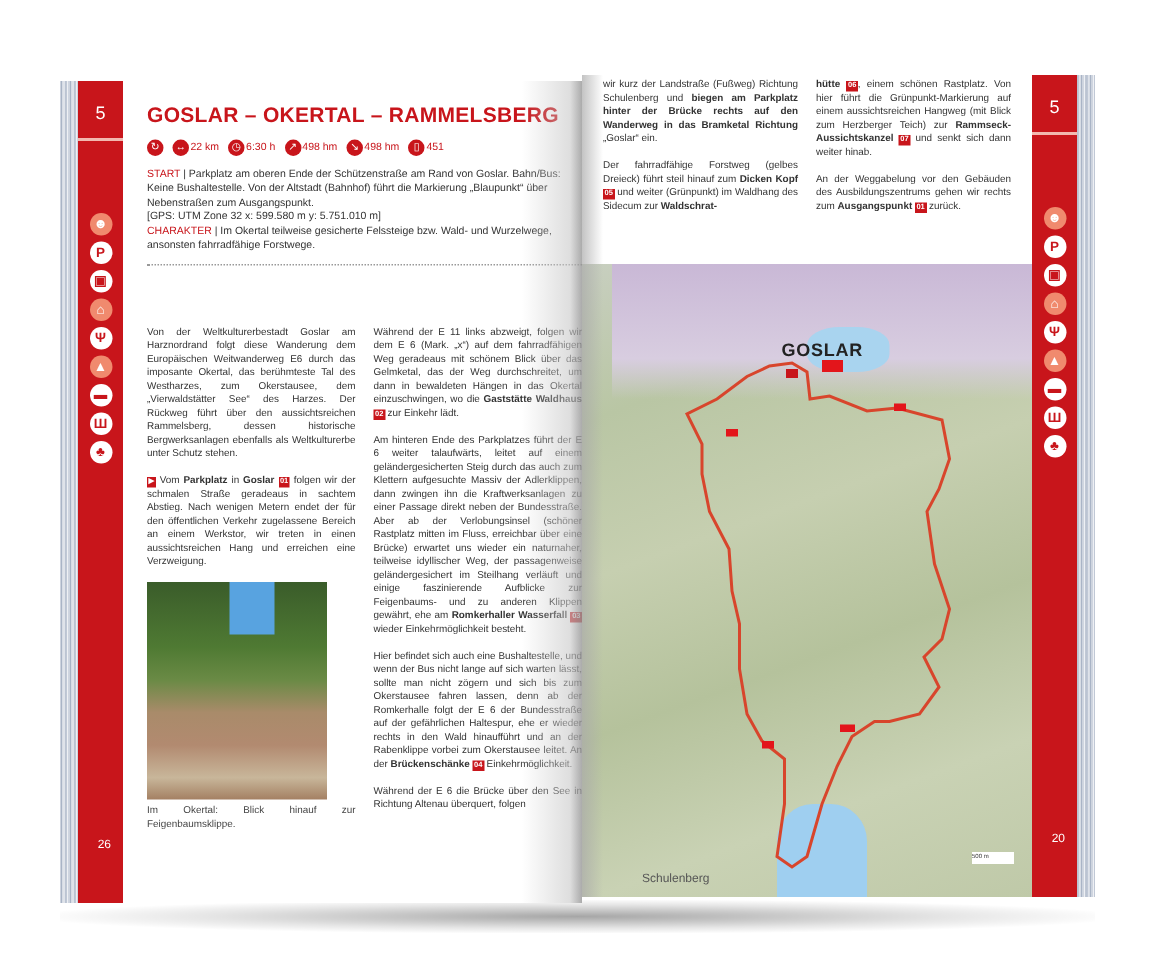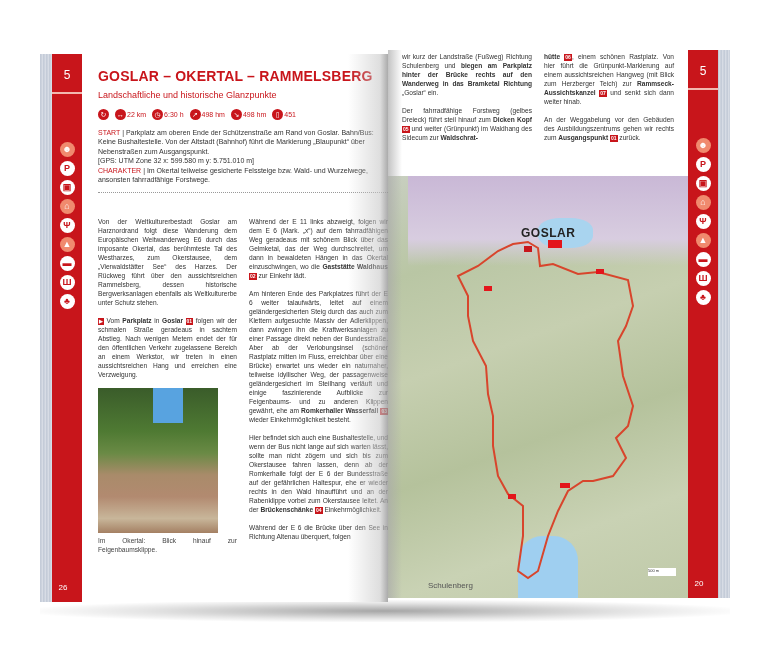--- a/index.html
+++ b/index.html
@@ -13,21 +13,21 @@
   .page.right{left:348px;width:330px;}
   .gutter-left{position:absolute;right:0;top:0;width:40px;height:100%;background:linear-gradient(90deg,rgba(255,255,255,0) 0%,rgba(200,200,200,0.6) 80%,rgba(150,150,150,0.8) 100%);}
   .gutter-right{position:absolute;left:0;top:0;width:14px;height:100%;background:linear-gradient(90deg,rgba(170,170,170,0.7),rgba(255,255,255,0));}
   .tab{position:absolute;top:0;width:30px;height:100%;background:#c8151b;}
   .tab.left{left:0;}
   .tab.right{right:0;}
   .tab .num{color:#fff;font-size:12px;text-align:center;padding-top:14px;height:24px;border-bottom:2px solid #f2b8b0;}
   .tab .icons{position:absolute;top:88px;left:0;width:30px;display:flex;flex-direction:column;align-items:center;gap:4px;}
   .tab .ic{width:15px;height:15px;border-radius:50%;background:#fff;color:#c8151b;font-size:9px;line-height:15px;text-align:center;font-weight:bold;}
   .tab .ic.peach{background:#f08a6e;color:#fff;}
-  .tab .pgnum{position:absolute;bottom:10px;width:22px;text-align:center;color:#fff;font-size:8px;}
+  .tab .pgnum{position:absolute;bottom:35px;width:22px;text-align:right;color:#fff;font-size:8px;}
   .content{position:absolute;left:46px;top:14px;width:290px;}
   h1{margin:0;color:#c8151b;font-size:14px;font-weight:bold;letter-spacing:0.2px;}
   .subtitle{color:#c8151b;font-size:9px;margin-top:6px;}
   .stats{display:flex;gap:6px;margin-top:9px;align-items:center;font-size:7px;color:#c8151b;}
   .stat{display:flex;align-items:center;gap:1px;}
   .stat .dot{width:11px;height:11px;border-radius:50%;background:#c8151b;display:inline-block;color:#fff;font-size:7px;text-align:center;line-height:11px;}
   .info{margin-top:8px;font-size:7px;line-height:9.4px;color:#333;}
   .info .lbl{color:#c8151b;}
   .dotline{border-bottom:1px dotted #999;margin-top:8px;}
   .cols{position:absolute;left:46px;top:163px;width:290px;display:flex;gap:12px;}
@@ -71,21 +71,20 @@
         <span class="ic peach">▲</span>
         <span class="ic">▬</span>
         <span class="ic">Ш</span>
         <span class="ic">♣</span>
       </div>
       <div class="pgnum">26</div>
     </div>
 
     <div class="content">
       <h1>GOSLAR – OKERTAL – RAMMELSBERG</h1>
-      <div class="subtitle">Landschaftliche und historische Glanzpunkte</div>
       <div class="stats">
         <span class="stat">
             <span class="dot">↻</span>
           </span>
         <span class="stat">
             <span class="dot">↔</span>
             <span>22 km</span>
           </span>
         <span class="stat">
             <span class="dot">◷</span>

